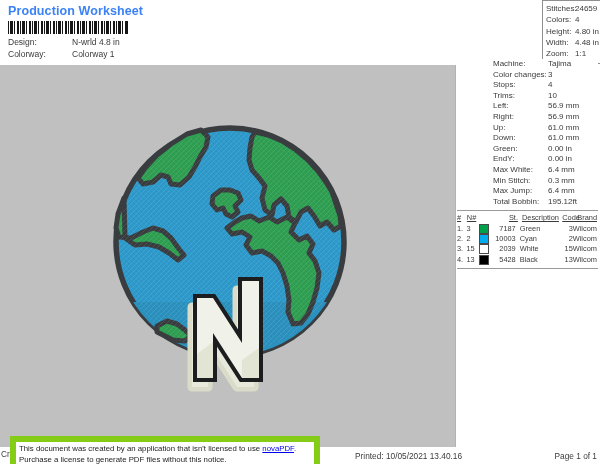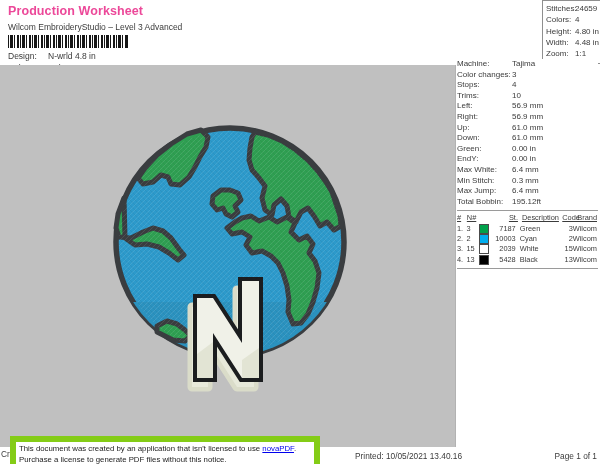--- a/index.html
+++ b/index.html
@@ -3,51 +3,51 @@
 <meta charset="utf-8">
 <style>
   html,body{margin:0;padding:0;background:#e9e9e9;}
   .page{
     position:relative; width:600px; height:464px; background:#ffffff;
     font-family:"Liberation Sans", sans-serif; color:#3b3b3b; overflow:hidden;
     margin:0 auto;
   }
   
   .hdr{position:absolute; left:8px; top:4px; width:420px;}
-  .title{font-size:12.5px; font-weight:bold; color:#ec4899; letter-spacing:0.1px;}
+  .title{font-size:12.5px; font-weight:bold; color:#3b82f6; letter-spacing:0.1px;}
   .subtitle{font-size:8.5px; margin-top:4px; color:#3b3b3b;}
   .barcode{
     margin-top:3px; width:118px; height:13px;
     background:repeating-linear-gradient(90deg,
       #161616 0 1px, #ffffff 1px 2px,
       #161616 2px 5px, #ffffff 5px 6px,
       #161616 6px 7px, #ffffff 7px 9px,
       #161616 9px 11px, #ffffff 11px 12px);
     border-right:2px solid #161616;
   }
-  .kv{font-size:8.5px; margin-top:3px; display:flex;}
+  .kv{font-size:8.5px; margin-top:3px; display:flex;gap:24px;}
   .kv .k{width:40px;}
   
   .stats{
     position:absolute; left:542px; top:0; width:56px; height:60px;
     border:1px solid #8f8f8f; background:#fff; padding:2px 0 0 3px;
     font-size:8px;
   }
   .stat-row{display:flex; line-height:11.3px;}
   .stat-row .k{width:29px;}
   
   .canvas{
     position:absolute; left:0; top:65px; width:455px; height:382px;
     background:#C0C0C0; border-right:1px solid #b2b2b2;
   }
   .globe{position:absolute; left:105px; top:120px; width:265px; height:275px;}
   
   .panel{position:absolute; left:457px; top:59px; width:141px; background:#fff;}
   .info-row{display:flex; line-height:10.6px; font-size:8px;}
-  .info-row .k{width:55px;}
+  .info-row .k{width:55px;margin-left:36px;}
   .sep{border:0; border-top:1px solid #9a9a9a; margin:3px 0 2px 0;}
   .stop-title{font-size:8px; line-height:10.5px;}
   .t-head,.t-row{display:flex; line-height:10.3px; font-size:7.4px; align-items:center;}
   .t-head span{text-decoration:underline;}
   .c1{width:10px;} .c2{width:13px;} .c3{width:13px;}
   .c4{width:26px; text-align:right; padding-right:2px;}
   .c5{width:41px; padding-left:2px;}
   .c6{width:15px; text-align:right;}
   .c7{flex:1; text-align:left; padding-right:1px;}
   .swatch{display:inline-block; width:8px; height:8px; border:1px solid #4a4a4a; vertical-align:middle;}
@@ -67,21 +67,20 @@
   .notice div{white-space:nowrap;}
   .nova{color:#0000EE; text-decoration:underline; cursor:pointer;}
 </style>
 </head>
 <body>
 
 <div class="page">
 
   <div class="hdr">
     <div class="title">Production Worksheet</div>
-    <div class="subtitle">Wilcom EmbroideryStudio – Level 3 Advanced</div>
     <div class="barcode"></div>
     <div class="kv">
       <span class="k">Design:</span>
       <span class="v">N-wrld 4.8 in</span>
     </div>
     <div class="kv" style="margin-top:2px;">
       <span class="k">Colorway:</span>
       <span class="v">Colorway 1</span>
     </div>
   </div>

